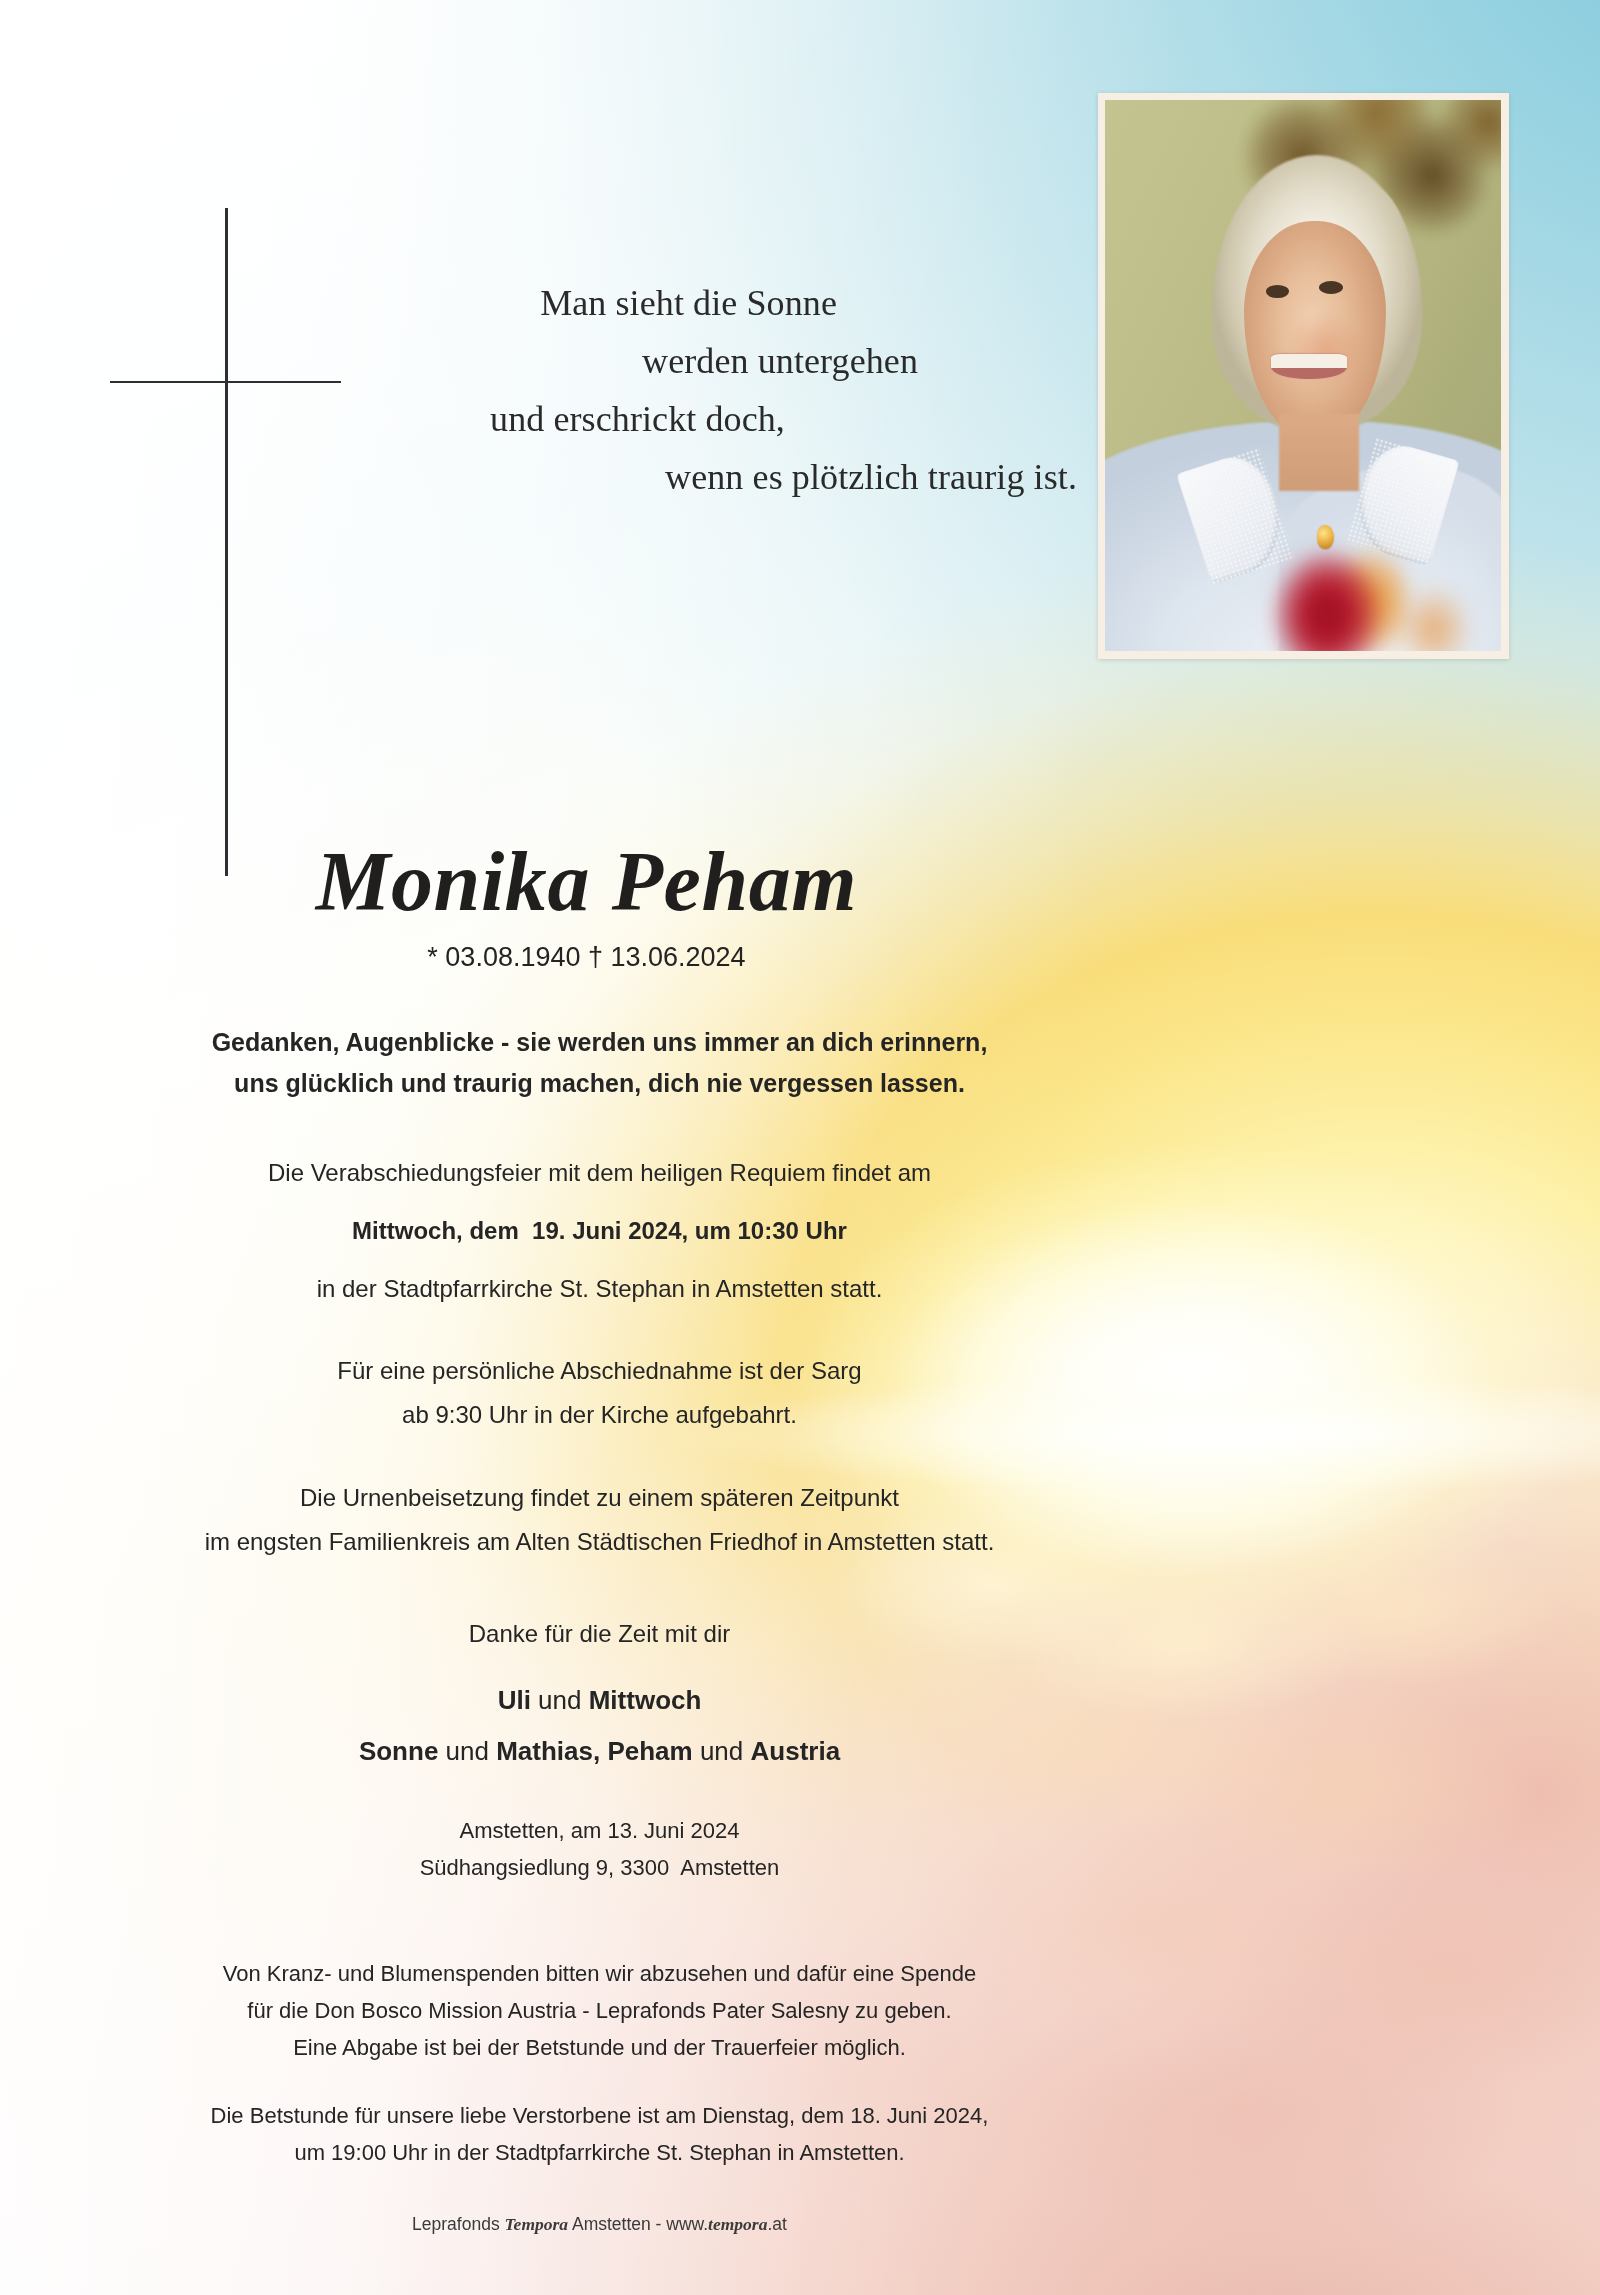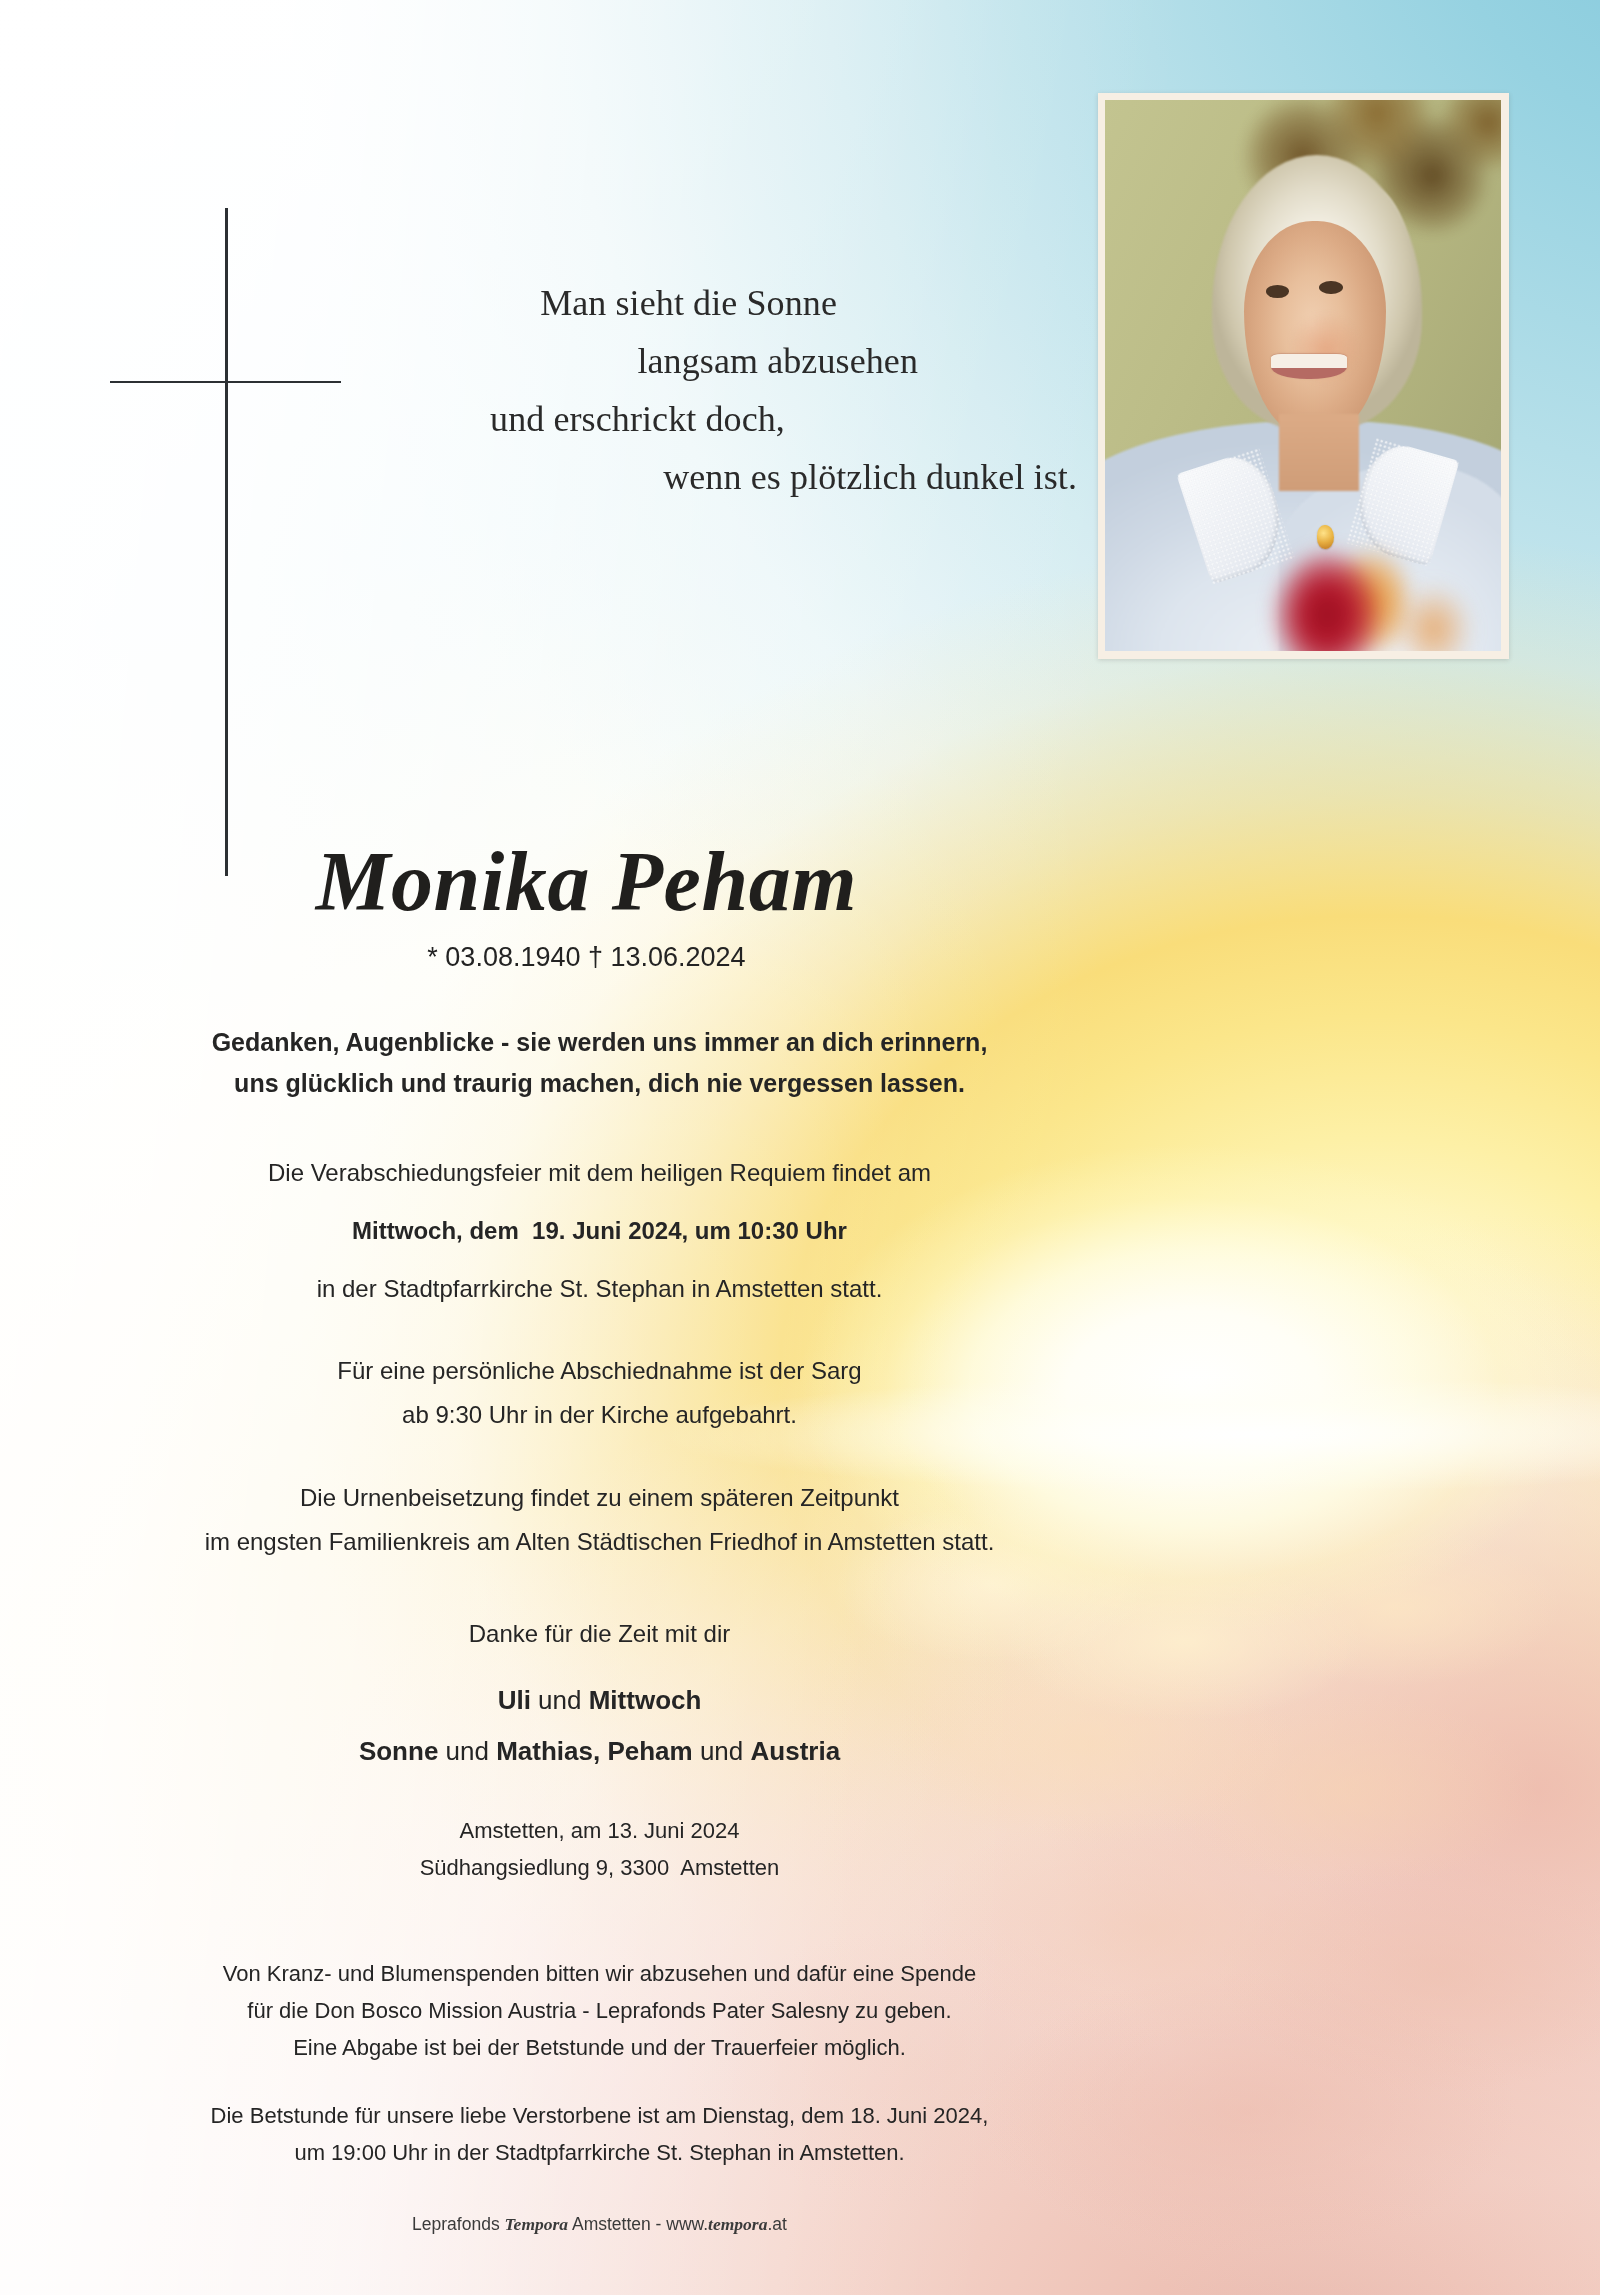--- a/index.html
+++ b/index.html
@@ -321,23 +321,23 @@
           <div class="pearls"></div>
         </div>
       <div class="ph-pendant"></div>
       <div class="ph-flower"></div>
       <div class="ph-flower2"></div>
     </div>
   </div>
 
   <div class="tx" id="poem">
     <div class="pl i1">Man sieht die Sonne</div>
-    <div class="pl i2">langsam abzusehen</div>
+    <div class="pl i2">werden untergehen</div>
     <div class="pl i3">und erschrickt doch,</div>
-    <div class="pl i4">wenn es plötzlich dunkel ist.</div>
+    <div class="pl i4">wenn es plötzlich traurig ist.</div>
   </div>
 
   <div class="tx" id="name">Monika Peham</div>
   <div class="tx" id="dates">* 03.08.1940   † 13.06.2024</div>
 
   <div class="tx body-blk" id="blk-memory">
     <div class="ln">Gedanken, Augenblicke - sie werden uns immer an dich erinnern,</div>
     <div class="ln">uns glücklich und traurig machen, dich nie vergessen lassen.</div>
   </div>
 

